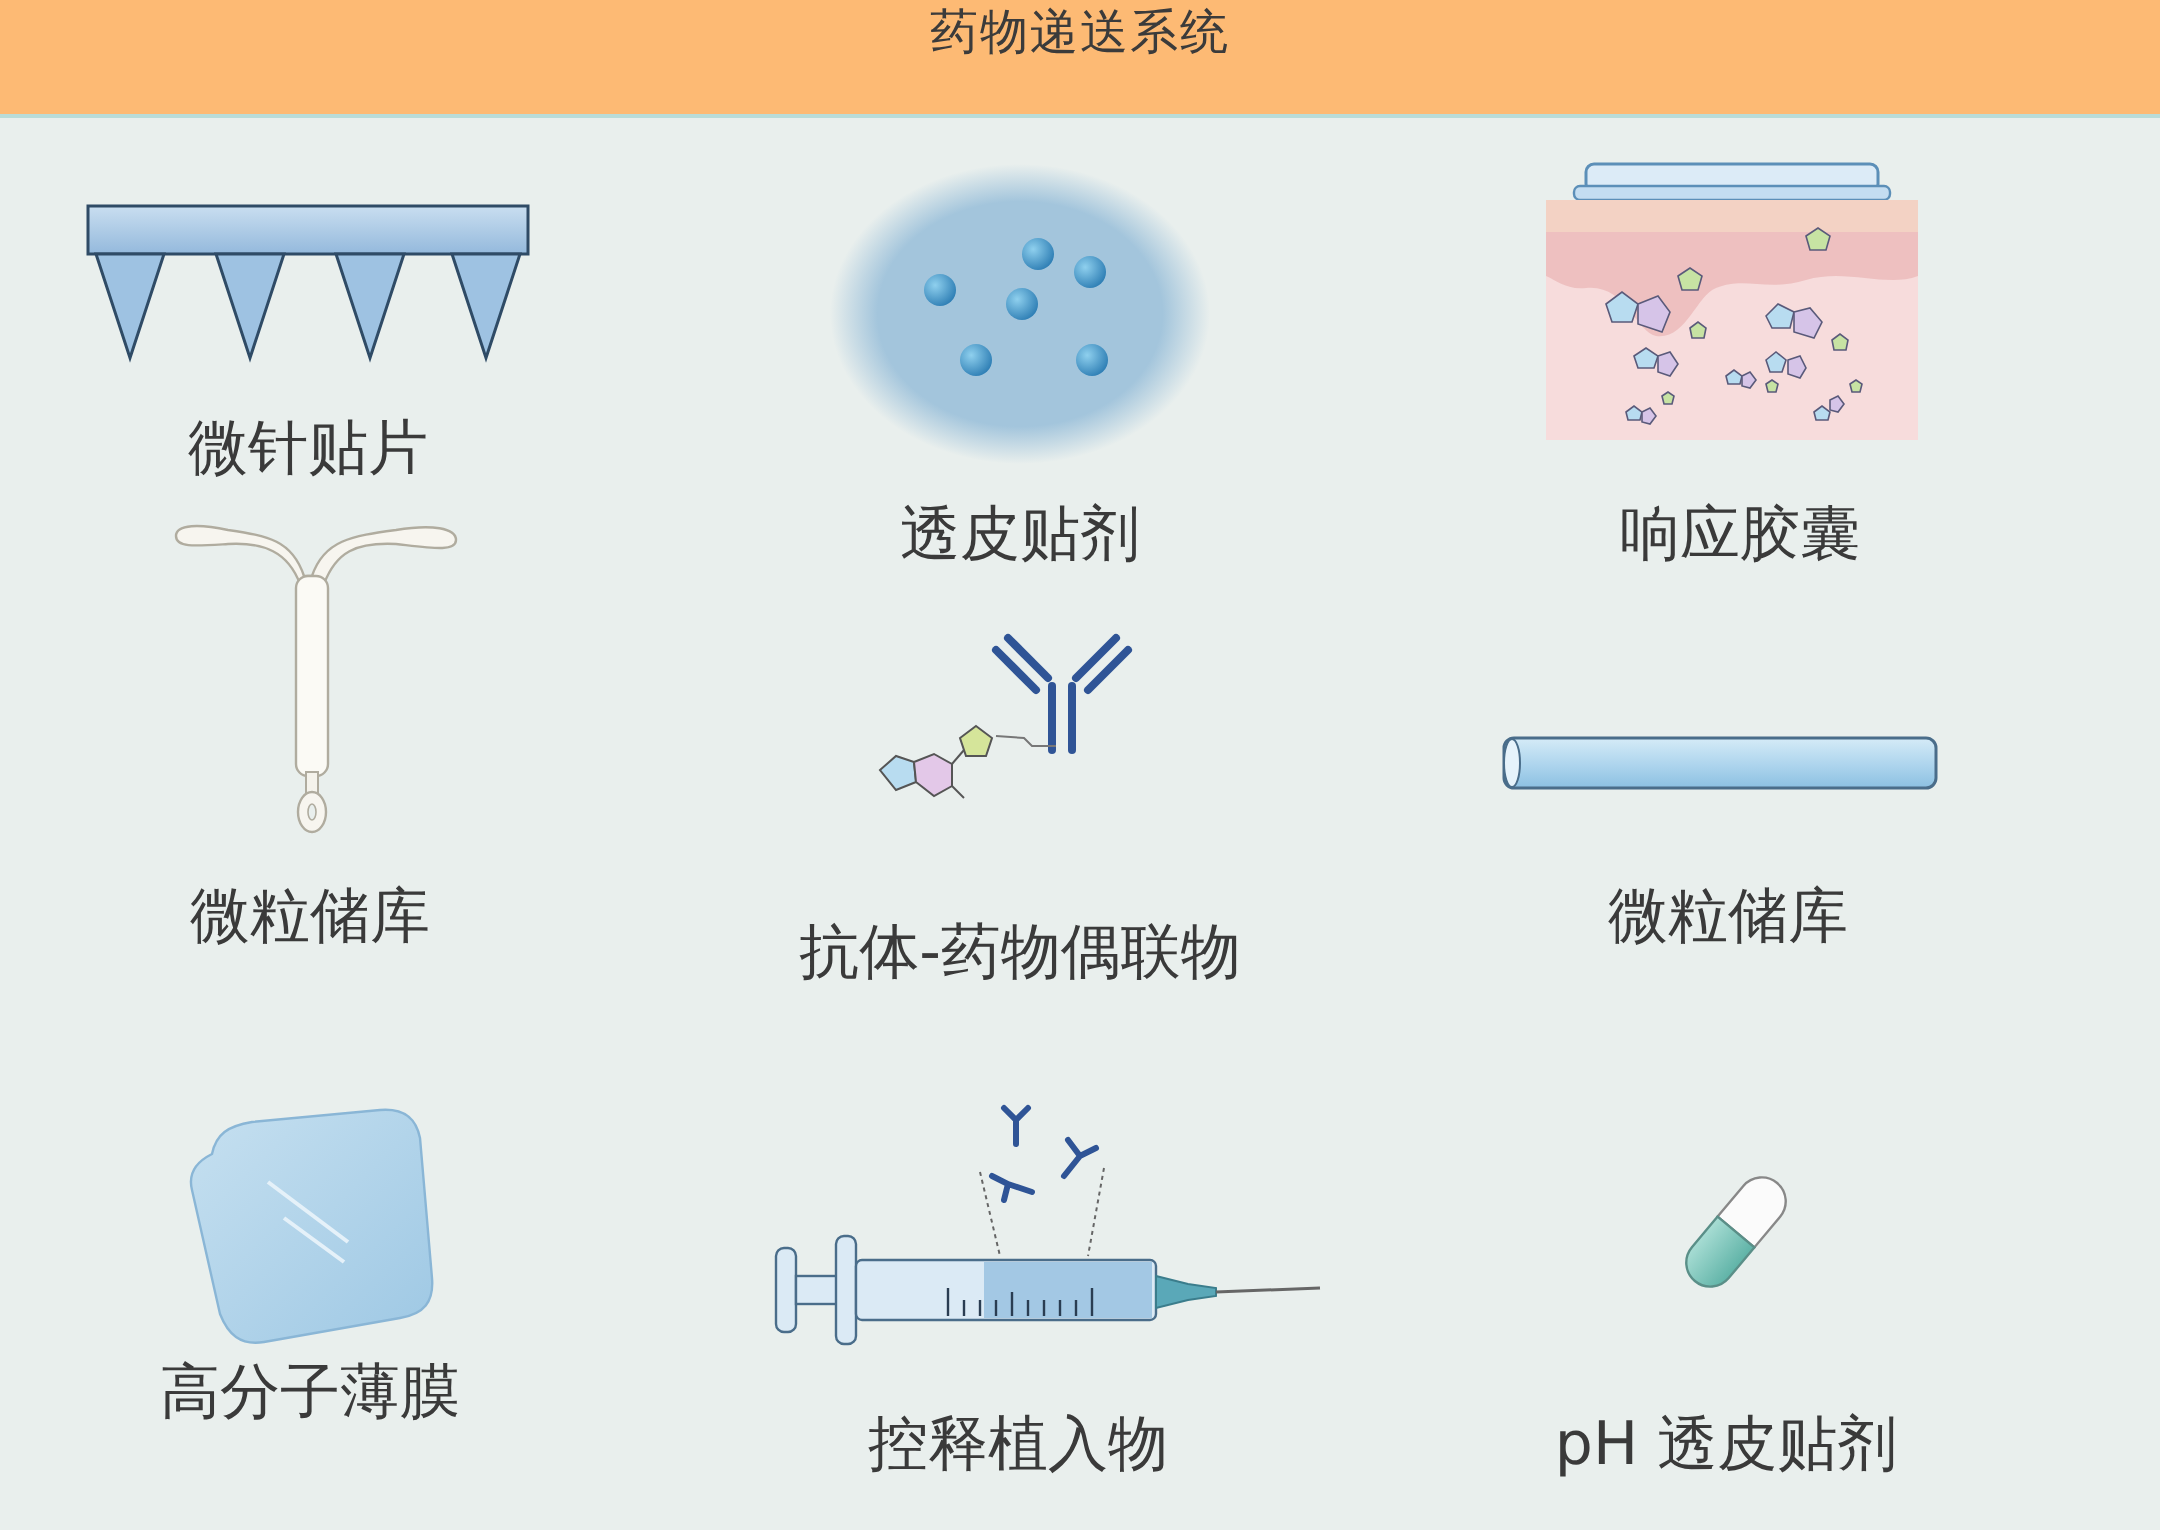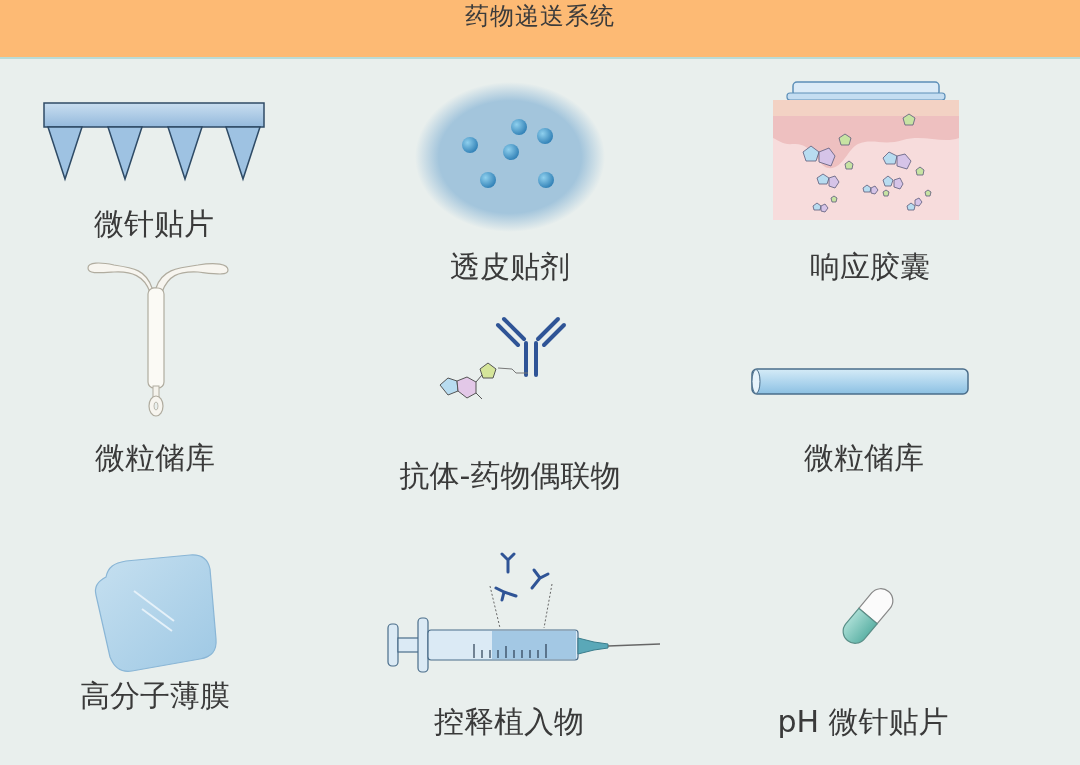--- a/index.html
+++ b/index.html
@@ -192,14 +192,14 @@
         <linearGradient id="g9" x1="0" y1="0" x2="1" y2="0">
           <stop offset="0" stop-color="#a8ddd4"></stop>
           <stop offset="1" stop-color="#5fb3a7"></stop>
         </linearGradient>
       </defs>
     <g transform="rotate(40 30 32)">
       <path d="M18,32 L18,12 A12,12 0 0 1 42,12 L42,32 Z" fill="#fbfbfb" stroke="#888" stroke-width="1.2"></path>
       <path d="M18,32 L18,52 A12,12 0 0 0 42,52 L42,32 Z" fill="url(#g9)" stroke="#5a8f88" stroke-width="1.2"></path>
     </g>
   </svg>
-  <span class="label" style="left:863px;top:702px">pH 微针贴片</span>
+  <span class="label" style="left:863px;top:702px">pH 透皮贴剂</span>
 </div>
 
 </body></html>

